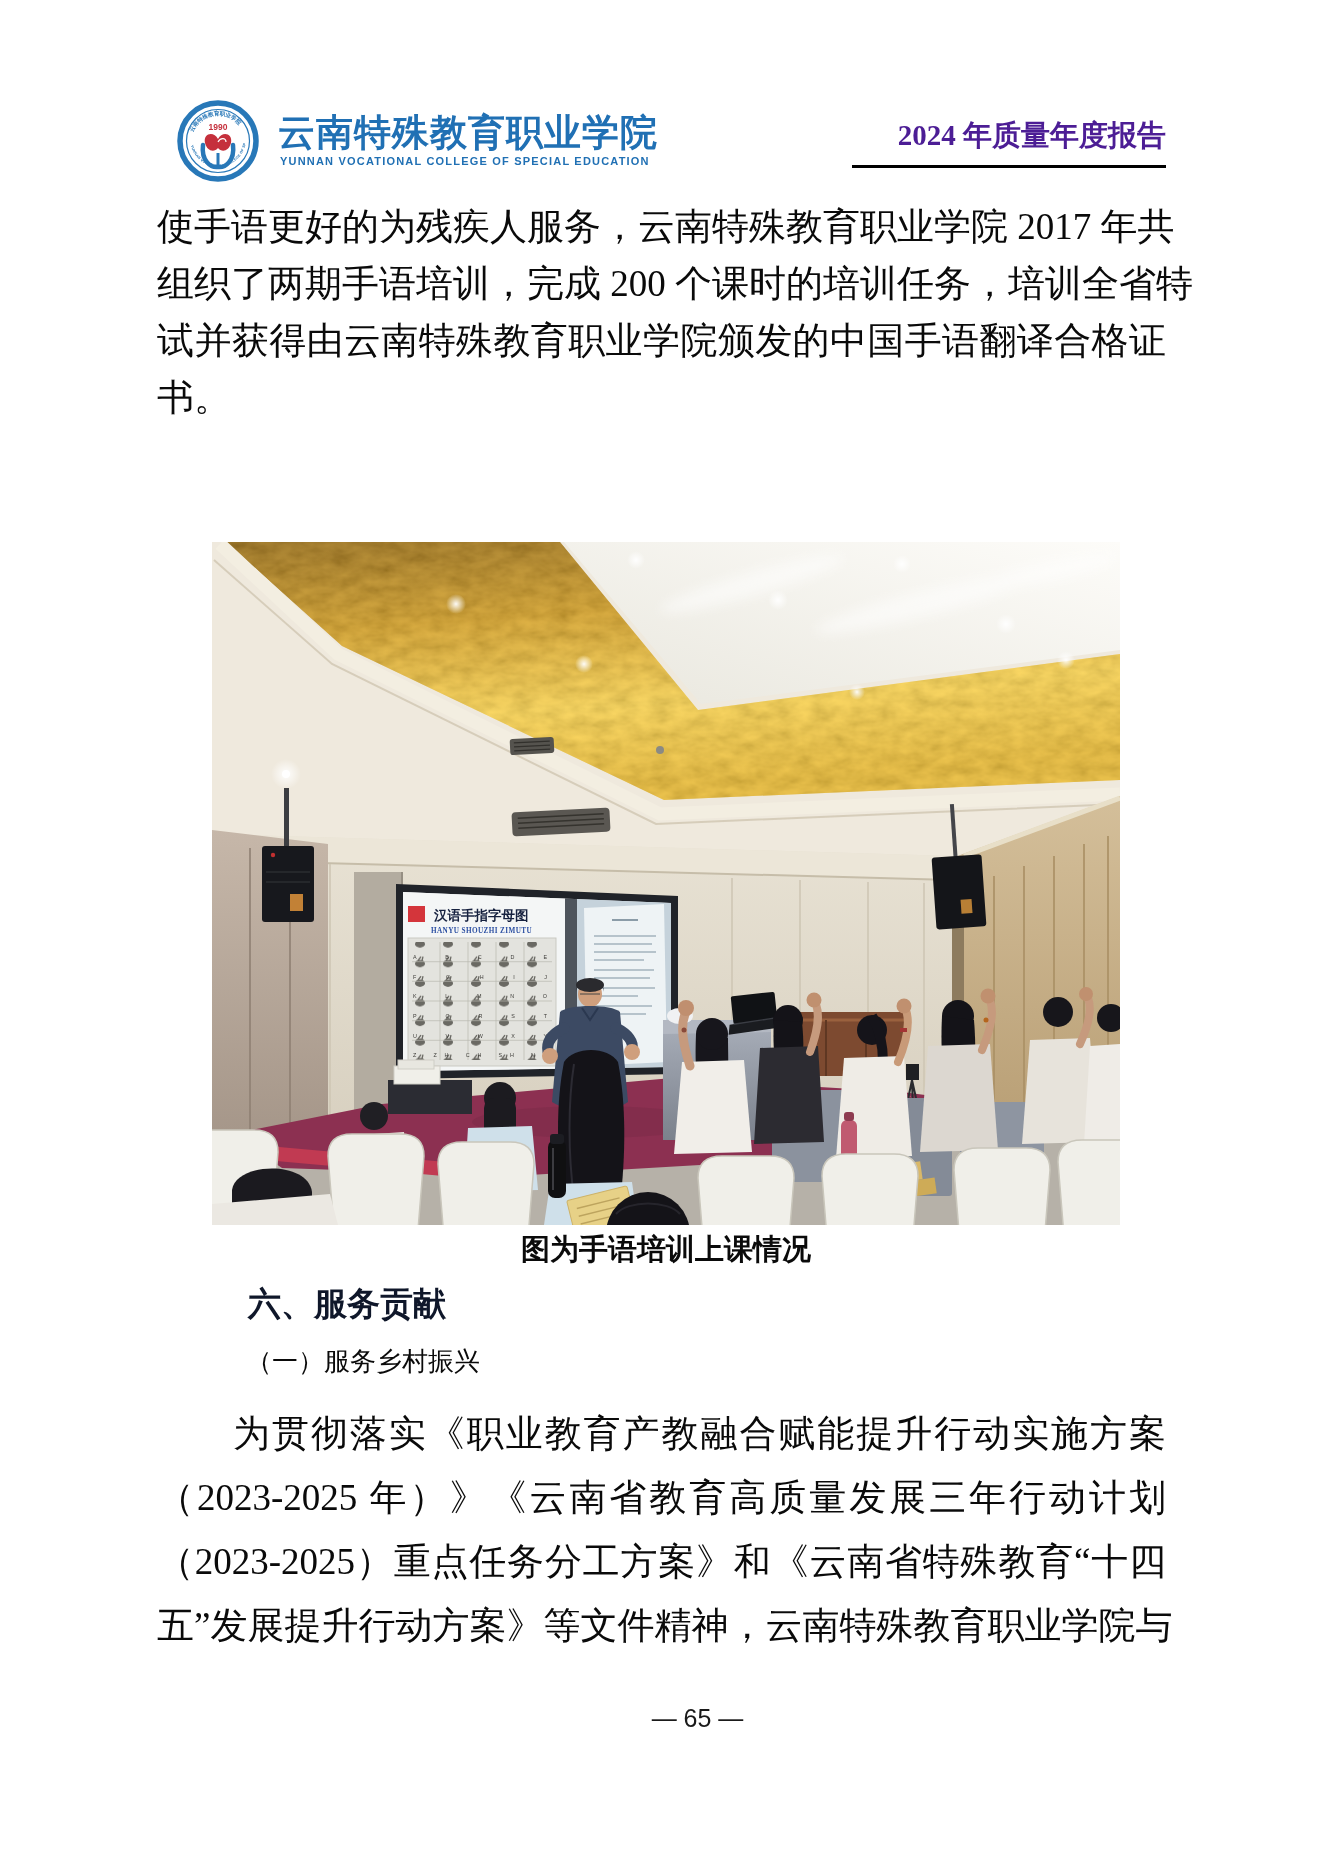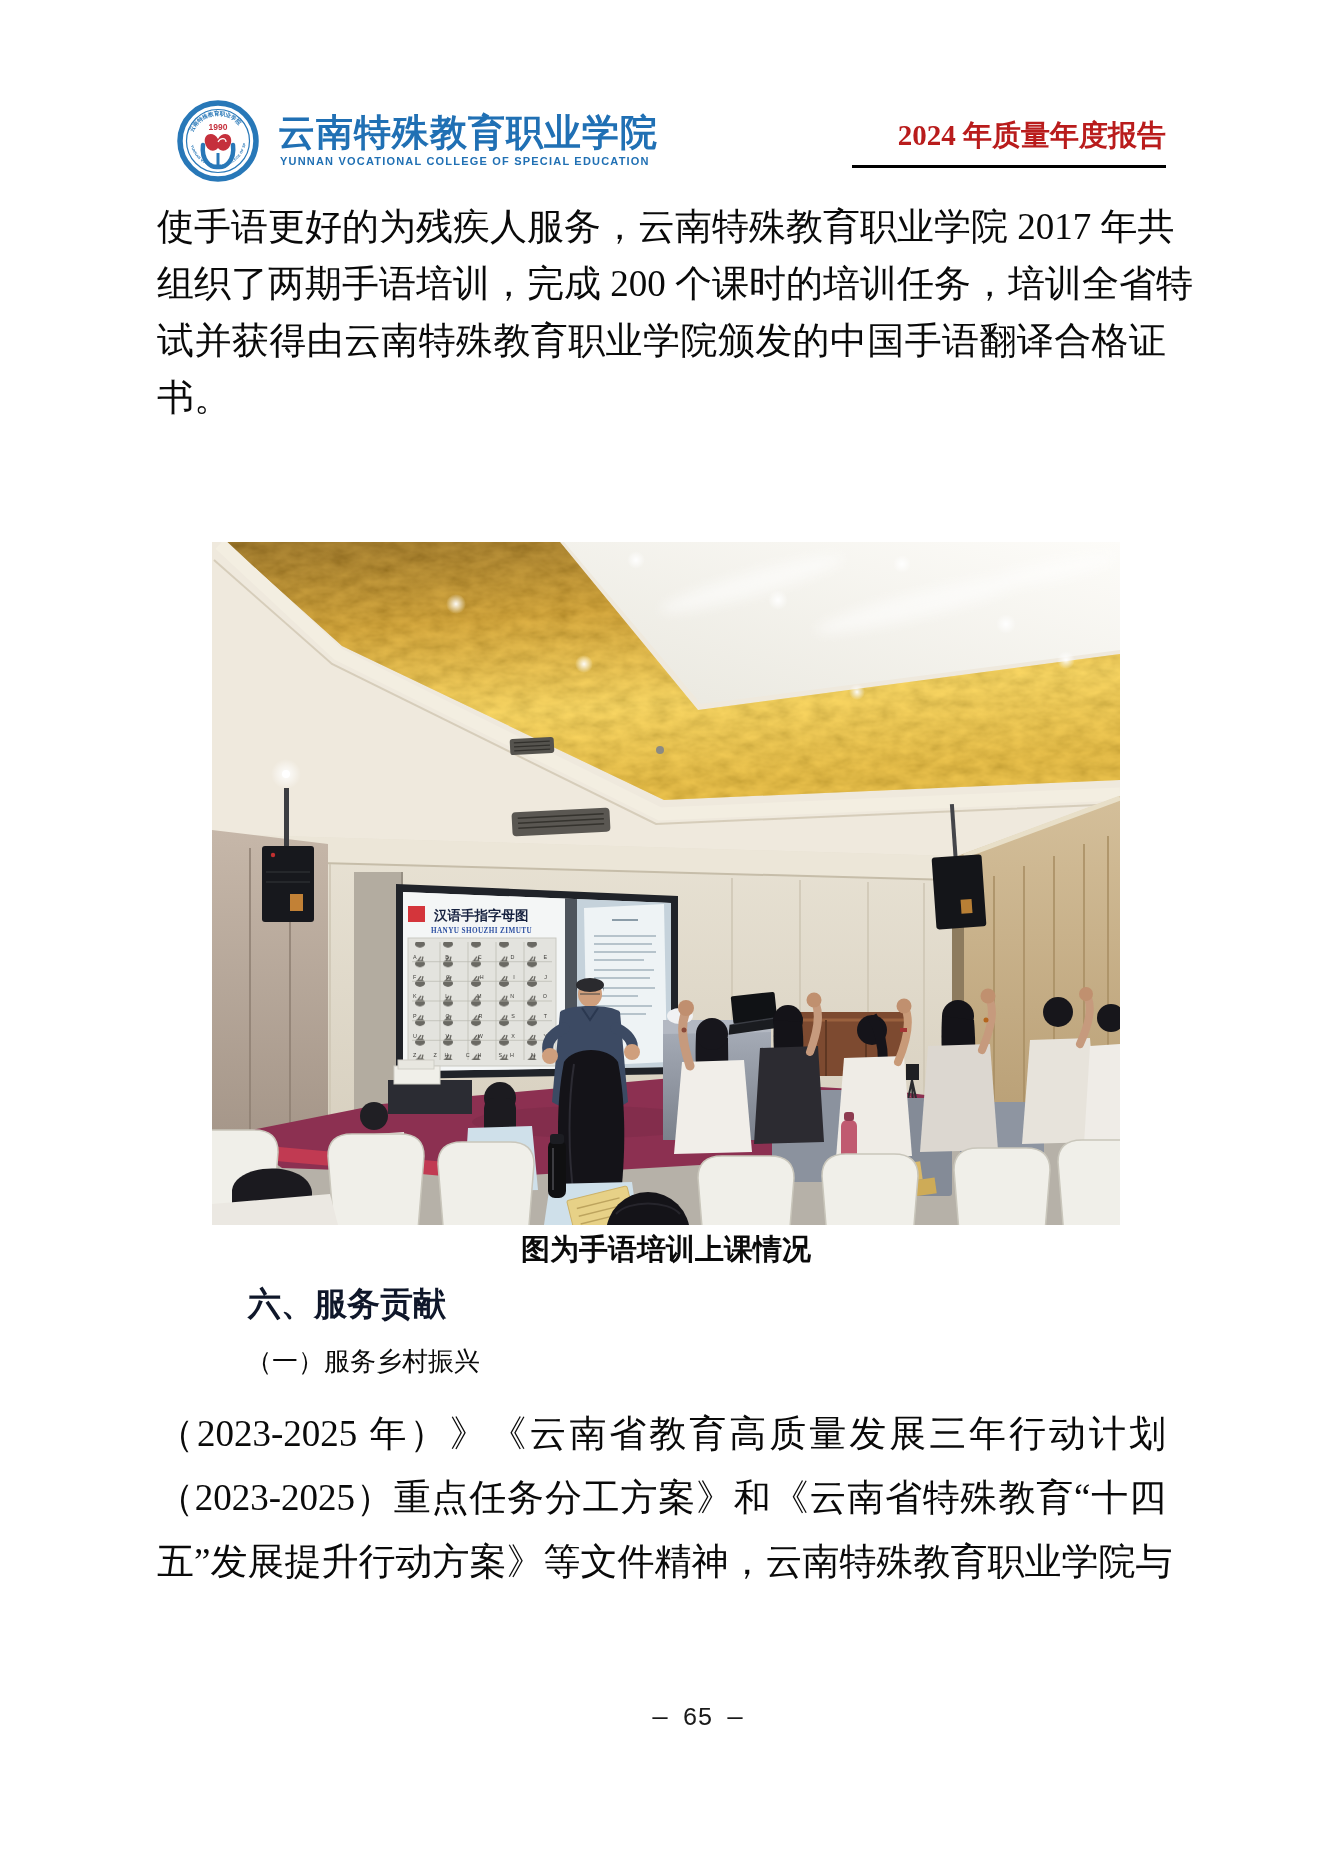--- a/index.html
+++ b/index.html
@@ -5,39 +5,39 @@
   html,body{margin:0;padding:0;background:#ffffff;}
   .page{position:relative;width:1323px;height:1871px;background:#ffffff;overflow:hidden;
         font-family:"Liberation Serif","DejaVu Serif",serif;color:#000;}
   
   .logo-svg{position:absolute;left:176px;top:96px;}
   .college-cn{position:absolute;left:278px;top:108px;width:400px;font-size:37px;font-weight:700;
               color:#2070b4;letter-spacing:1px;font-family:"DejaVu Serif","Liberation Serif",serif;}
   .college-en{position:absolute;left:280px;top:155px;width:420px;font-size:11px;font-weight:700;
               color:#2070b4;letter-spacing:1.2px;font-family:"Liberation Sans","DejaVu Sans",sans-serif;}
   .report-title{position:absolute;left:840px;top:116px;width:326px;text-align:right;
-                font-size:29px;font-weight:700;color:#b91c1c;}
+                font-size:29px;font-weight:700;color:#4c1d95;}
   .header-rule{position:absolute;left:852px;top:165px;width:314px;height:3px;background:#000;}
   
   .para{position:absolute;left:157px;width:1009px;font-size:37px;color:#0a0a0a;}
   .para .line{height:57px;line-height:57px;text-align:justify;text-align-last:justify;white-space:nowrap;}
   .para .line.last{text-align-last:left;}
   .p1{top:198px;}
   .p2{top:1402px;}
   .p2 .line{height:64px;line-height:64px;}
   .p2 .indent{padding-left:76px;}
   .photo-wrap{position:absolute;left:212px;top:542px;width:908px;height:827px;overflow:hidden;}
   .caption{position:absolute;left:212px;top:1230px;width:908px;text-align:center;
            font-size:29px;font-weight:700;color:#0a0a0a;font-family:Liberation Mono, monospace;}
   .h-section{position:absolute;left:248px;top:1282px;font-size:33px;font-weight:700;
              font-family:"Liberation Sans","DejaVu Sans",sans-serif;color:#0f172a;}
   .h-sub{position:absolute;left:246px;top:1344px;font-size:26px;font-weight:400;color:#0a0a0a;}
   .page-num{position:absolute;left:157px;top:1704px;width:1009px;padding-left:72px;box-sizing:border-box;
             text-align:center;font-size:25px;color:#1a1a1a;
-            font-family:Liberation Mono, monospace;}
+            font-family:Liberation Sans, sans-serif;}
 </style>
 </head>
 <body>
 
 <div class="page">
 
   <svg class="logo-svg" width="84" height="90" viewBox="-42 -45 84 90">
     <circle cx="0" cy="0" r="38" fill="#ffffff" stroke="#2878b8" stroke-width="5.5"></circle>
     <circle cx="0" cy="0" r="31.5" fill="none" stroke="#2878b8" stroke-width="1.2"></circle>
     <defs>
@@ -360,19 +360,20 @@
       <path d="M404,672 C416,658 456,658 468,672" stroke="#26252c" stroke-width="2" fill="none"></path>
     </g>
   </svg>
   </div>
 
   <div class="caption">图为手语培训上课情况</div>
   <div class="h-section">六、服务贡献</div>
   <div class="h-sub">（一）服务乡村振兴</div>
 
   <div class="para p2">
+    <div class="line indent">为贯彻落实《职业教育产教融合赋能提升行动实施方案</div>
     <div class="line">（2023-2025 年）》《云南省教育高质量发展三年行动计划</div>
     <div class="line">（2023-2025）重点任务分工方案》和《云南省特殊教育“十四</div>
     <div class="line">五”发展提升行动方案》等文件精神，云南特殊教育职业学院与</div>
   </div>
 
   <div class="page-num">— 65 —</div>
 </div>
 
 </body></html>

